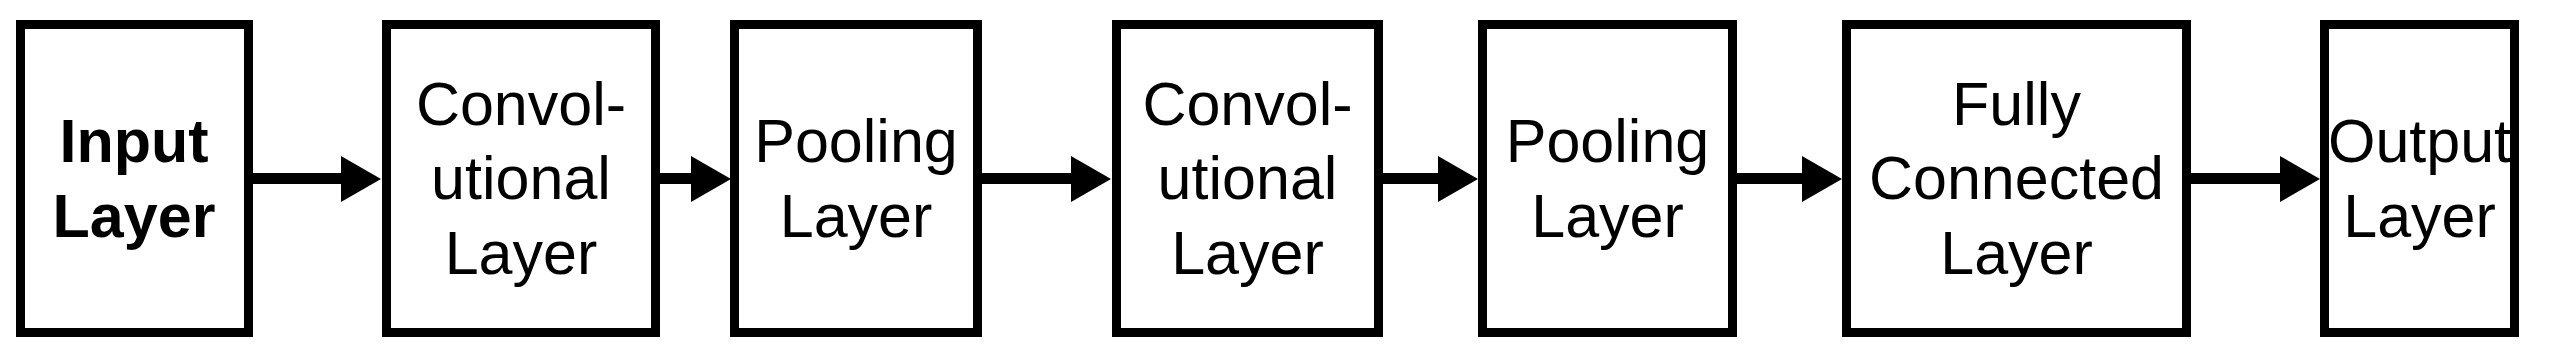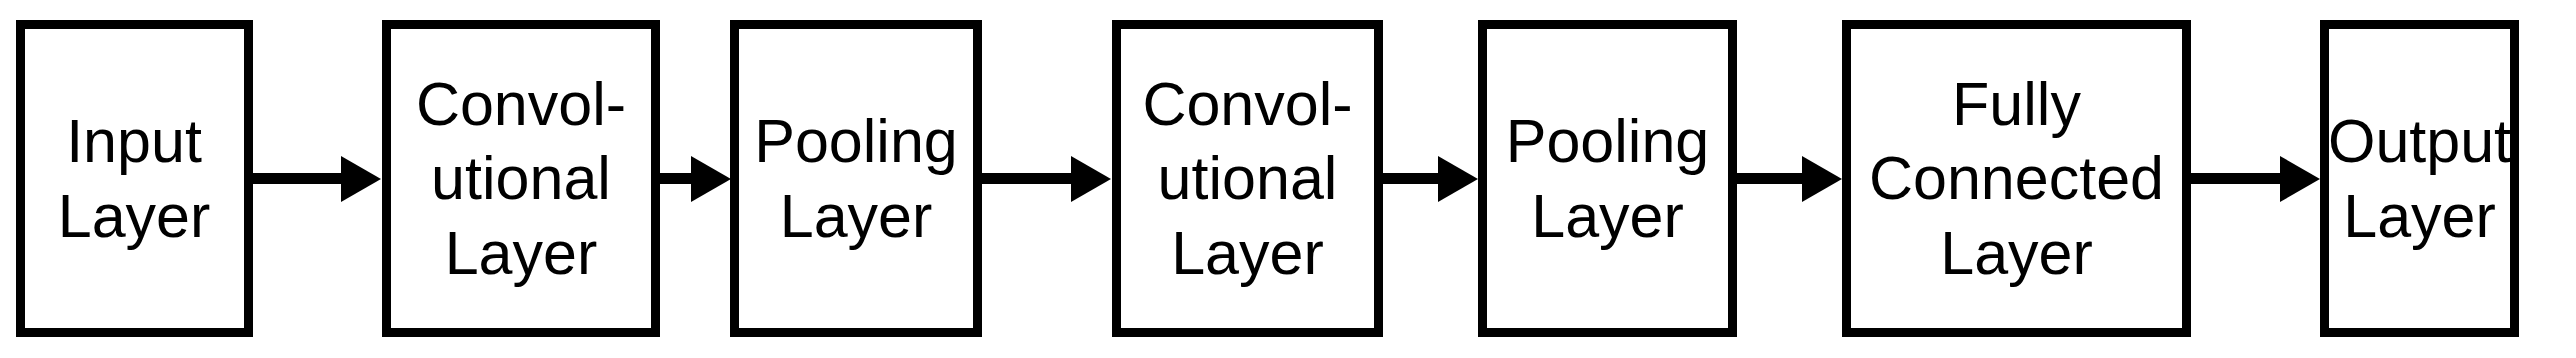--- a/index.html
+++ b/index.html
@@ -50,21 +50,21 @@
     flex: 0 0 auto;
     width: 0;
     height: 0;
     border-top: 23px solid transparent;
     border-bottom: 23px solid transparent;
     border-left: 40px solid #000000;
     margin-left: -0.9px;
   }
 
   
-  .n0 { left: 15.5px;   width: 237px; }
+  .n0 { left: 15.5px;   width: 237px; font-weight: bold; }
   .n1 { left: 382px;  width: 278px; }
   .n2 { left: 730px;  width: 252px; }
   .n3 { left: 1112px; width: 271px; }
   .n4 { left: 1478px; width: 259px; }
   .n5 { left: 1842px; width: 349px; }
   .n6 { left: 2320px; width: 199px; }
 
   
   .a0 { left: 252px;  width: 129px; }
   .a1 { left: 660px;  width: 71px;  }

